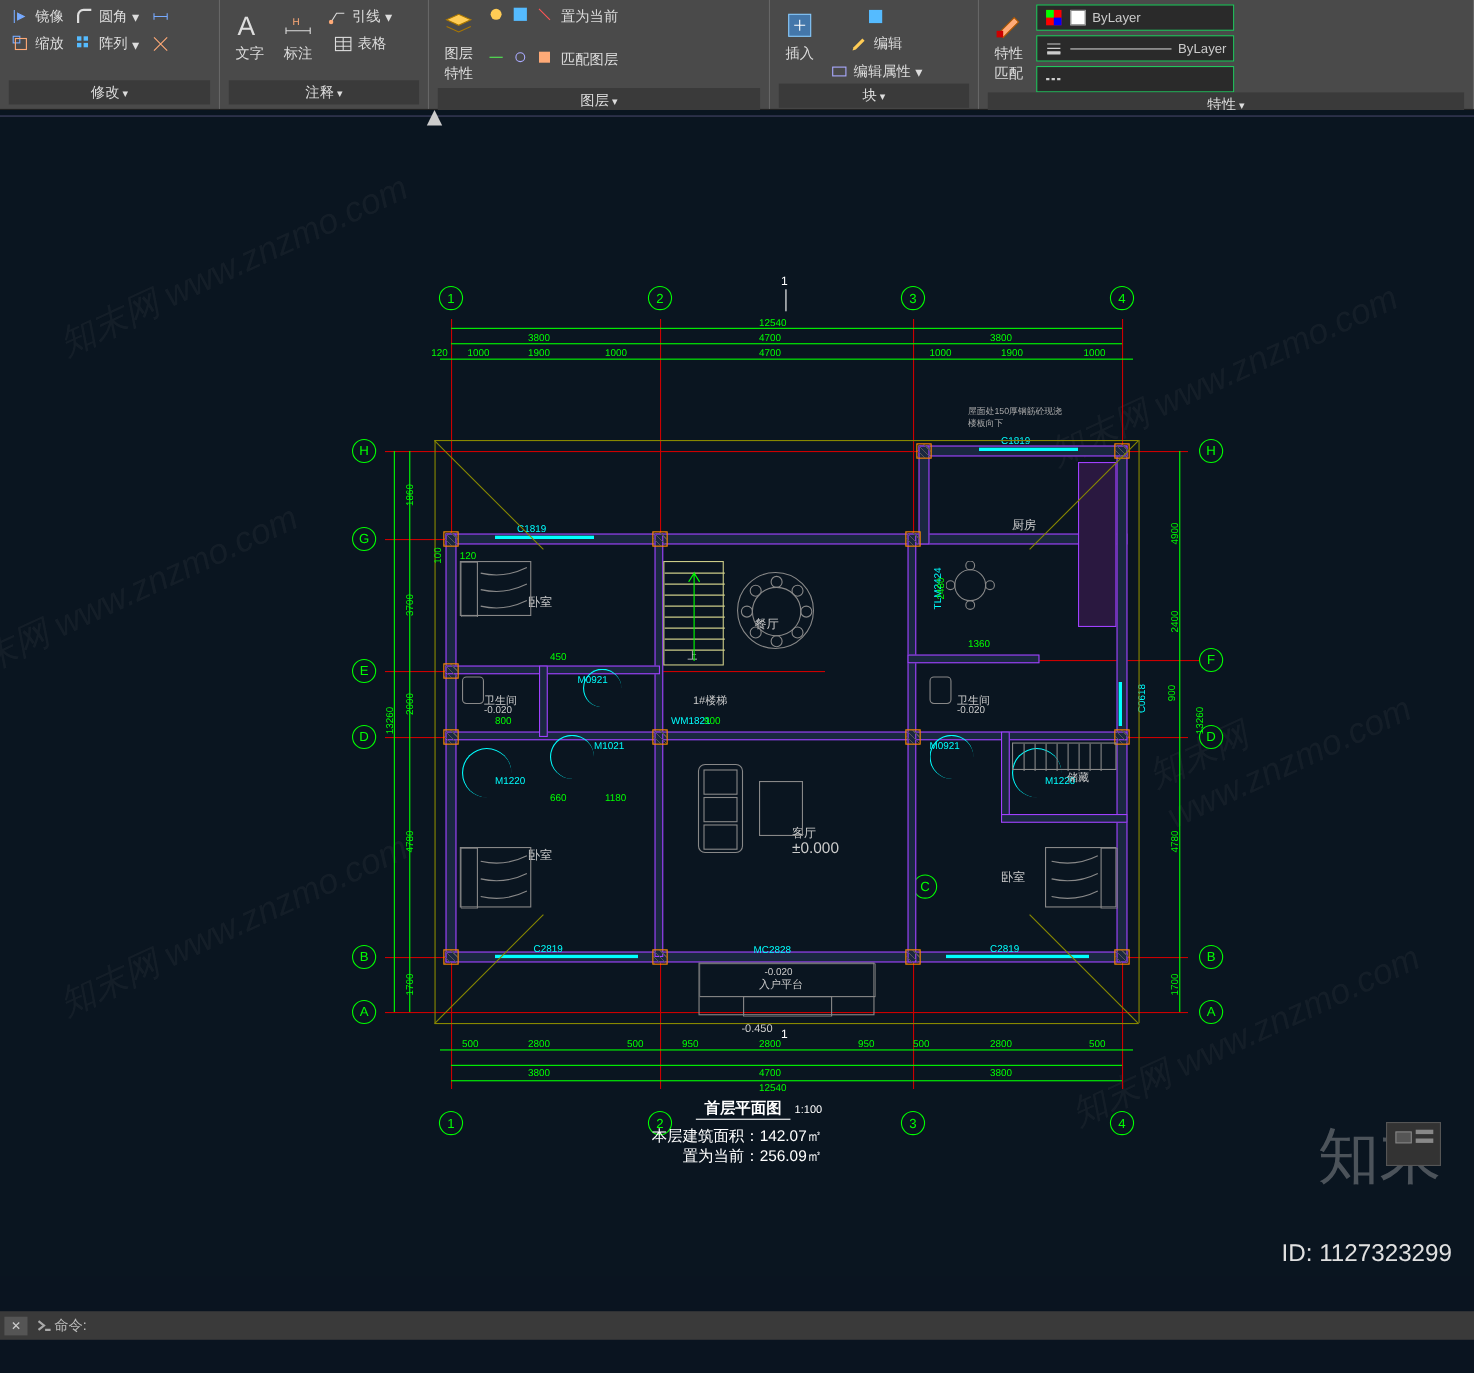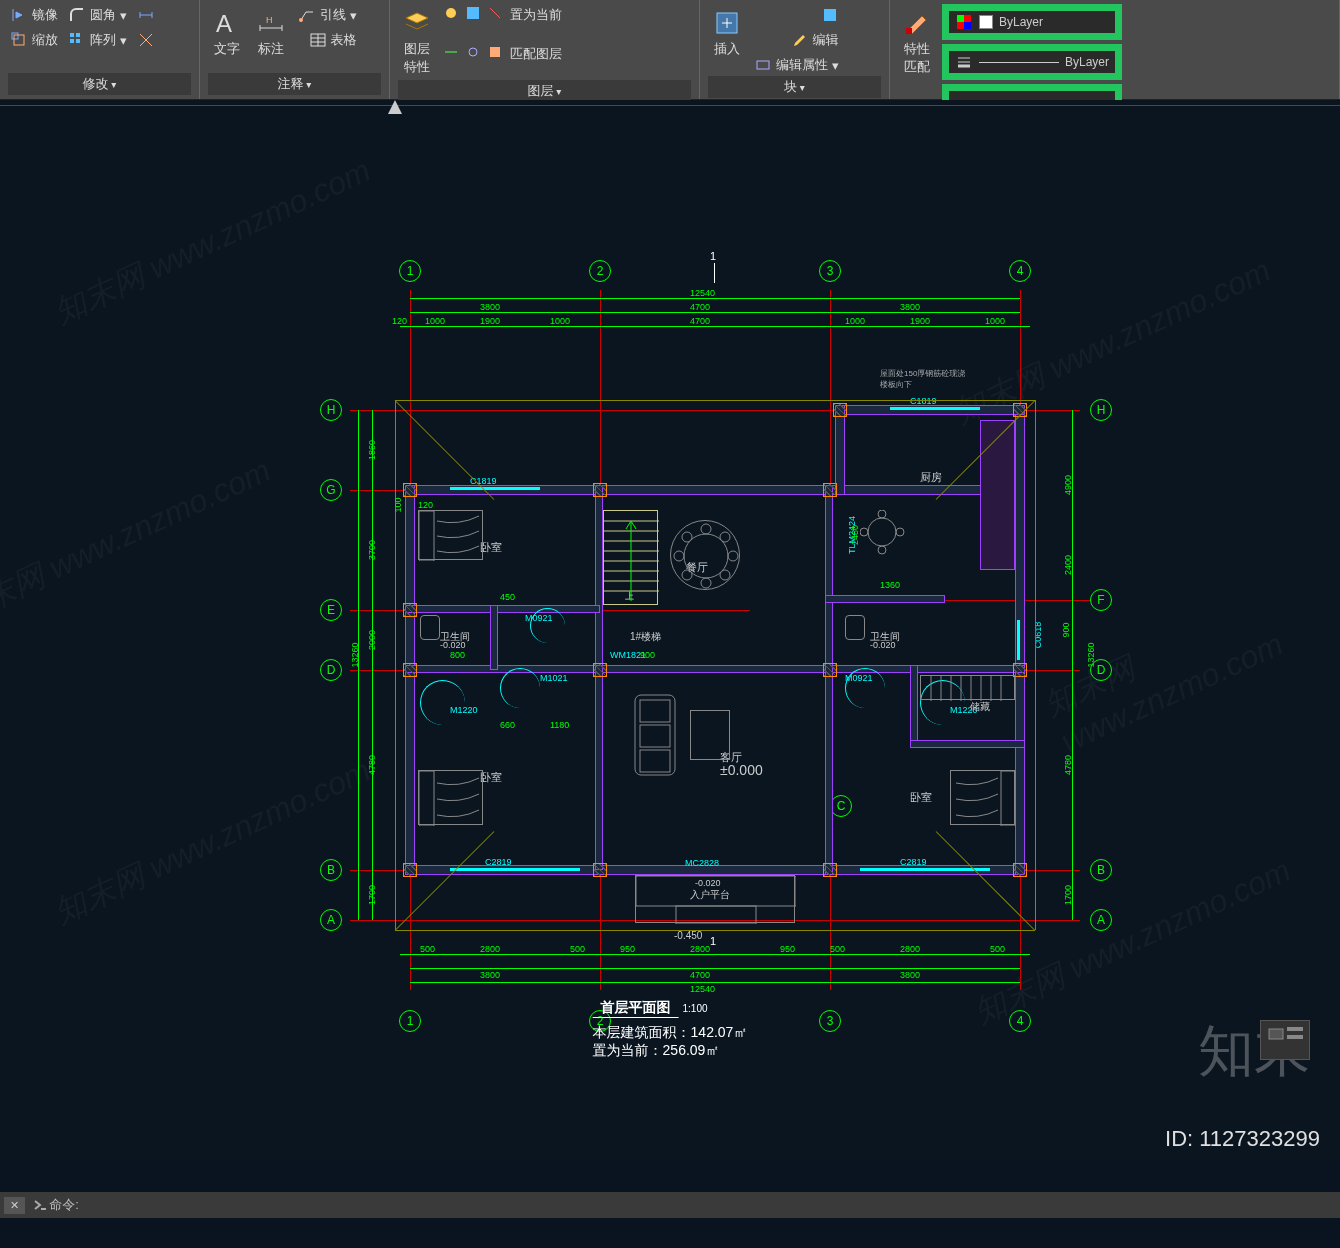--- a/index.html
+++ b/index.html
@@ -2,44 +2,44 @@
 <html><head>
 <meta charset="utf-8">
 <style>
 *{margin:0;padding:0;box-sizing:border-box;font-family:"Microsoft YaHei",SimSun,sans-serif}
 body{width:1340px;height:1248px;background:#0a1420;overflow:hidden;position:relative;color:#ccc}
 .ribbon{background:#4a4a4a;display:flex;height:100px;border-bottom:1px solid #222}
 .panel{border-right:1px solid #666;padding:4px 8px;display:flex;flex-direction:column;justify-content:space-between}
 .panel-body{display:flex;gap:6px;flex:1}
 .panel-title{font-size:13px;color:#ddd;text-align:center;padding:2px;background:#3a3a3a;cursor:pointer}
 .panel-title::after{content:" ▾";font-size:10px}
-.tool-col{display:flex;flex-direction:column;gap:3px;align-items:flex-end}
+.tool-col{display:flex;flex-direction:column;gap:3px;align-items:center}
 .tool-btn{display:flex;align-items:center;gap:4px;font-size:13px;color:#ddd;cursor:pointer;padding:2px}
 .tool-icon{width:18px;height:18px;display:inline-block}
 .big-tool{display:flex;flex-direction:column;align-items:center;gap:2px;font-size:13px;color:#ddd;cursor:pointer;padding:4px}
 .big-icon{width:30px;height:30px}
-.dropdown-field{background:#2a2a2a;border:7px solid #22c55e;color:#ccc;font-size:12px;padding:2px 6px;width:180px;display:flex;align-items:center;gap:6px}
+.dropdown-field{background:#2a2a2a;border:1px solid #22c55e;color:#ccc;font-size:12px;padding:2px 6px;width:180px;display:flex;align-items:center;gap:6px}
 .swatch{width:14px;height:14px;border:1px solid #888}
 .line-sample{flex:1;height:1px;background:#ccc}
 .canvas{position:relative;width:100%;height:1060px;background:#0a1520;overflow:hidden}
 .watermark{position:absolute;color:rgba(120,120,120,0.1);font-size:32px;transform:rotate(-25deg);pointer-events:none;font-style:italic}
 .drawing-frame{position:absolute;left:290px;top:130px;width:760px;height:830px}
 .grid-bubble{position:absolute;width:22px;height:22px;border:1.5px solid #0f0;border-radius:50%;color:#0f0;font-size:12px;display:flex;align-items:center;justify-content:center;background:#0a1520}
 .grid-line-h{position:absolute;height:1px;background:#c00}
 .grid-line-v{position:absolute;width:1px;background:#c00}
 .dim-line{position:absolute;background:#0f0}
 .dim-text{position:absolute;color:#0f0;font-size:9px;white-space:nowrap}
 .wall{position:absolute;background:#1a2840;border:1px solid #a040ff}
 .window-mark{position:absolute;background:#0ff;height:3px}
 .window-mark-v{position:absolute;background:#0ff;width:3px}
 .door-arc{position:absolute;border:1px solid #0ff;border-radius:50%;border-right:none;border-bottom:none}
 .room-label{position:absolute;color:#ccc;font-size:11px}
 .furniture{position:absolute;border:1px solid #888}
 .roof-line{position:absolute;background:#880;height:1px;transform-origin:left center}
-.title-block{position:absolute;bottom:0;left:50%;transform:translateX(-50%);text-align:left;color:#fff;font-size:14px}
+.title-block{position:absolute;bottom:0;left:50%;transform:translateX(-50%);text-align:right;color:#fff;font-size:14px}
 .title-main{font-weight:bold;border-bottom:1px solid #fff;display:inline-block;padding:0 8px}
 .hatch{position:absolute;background:repeating-linear-gradient(45deg,#555 0,#555 1px,transparent 1px,transparent 4px)}
 .command-area{position:absolute;bottom:30px;left:0;width:100%;background:#3a3a3a;display:flex;align-items:center;padding:4px;font-size:13px;color:#bbb}
 .cmd-close{background:#555;color:#ccc;padding:2px 6px;margin-right:6px;cursor:pointer;font-size:11px}
 .cmd-prompt{margin-right:8px}
 .cmd-input{flex:1;background:#2a2a2a;border:none;color:#ccc;padding:3px;font-size:13px}
 .notes{position:absolute;bottom:68px;left:4px;font-size:11px;color:#ccc;line-height:1.4}
 .brand{position:absolute;bottom:70px;right:30px;font-size:56px;color:rgba(200,200,200,0.35);font-weight:300}
 .id-label{position:absolute;bottom:8px;right:20px;font-size:22px;color:#e0e0e0}
 .tray-icon{position:absolute;bottom:100px;right:30px;width:50px;height:40px;background:#333;border:1px solid #555}

